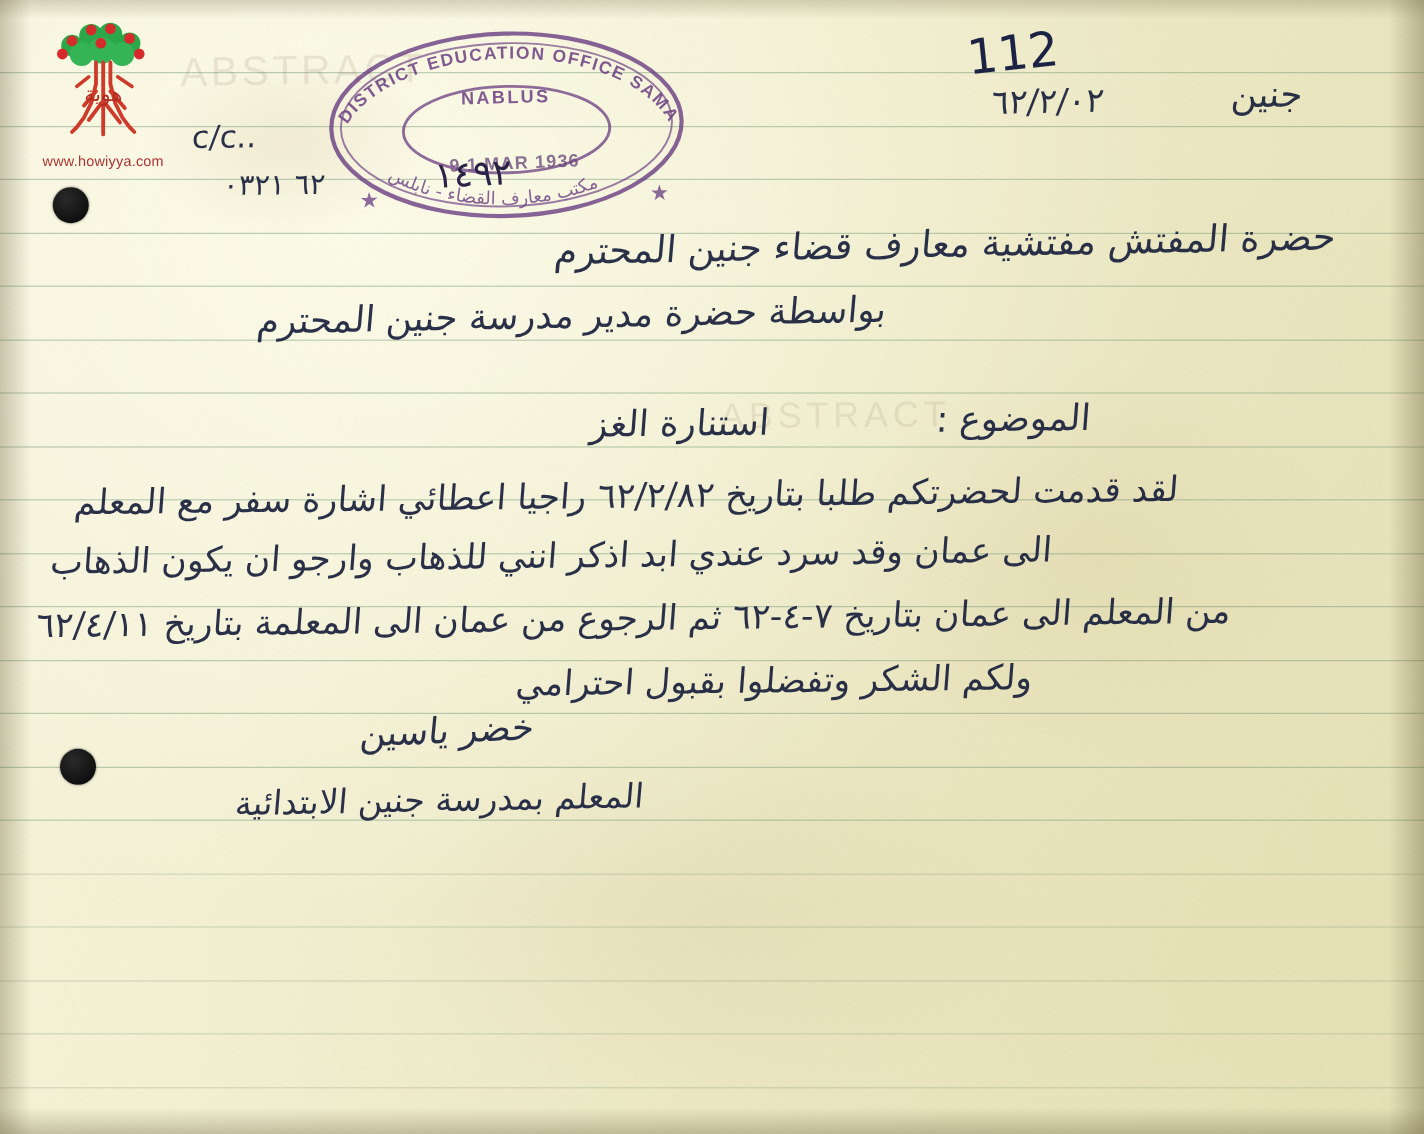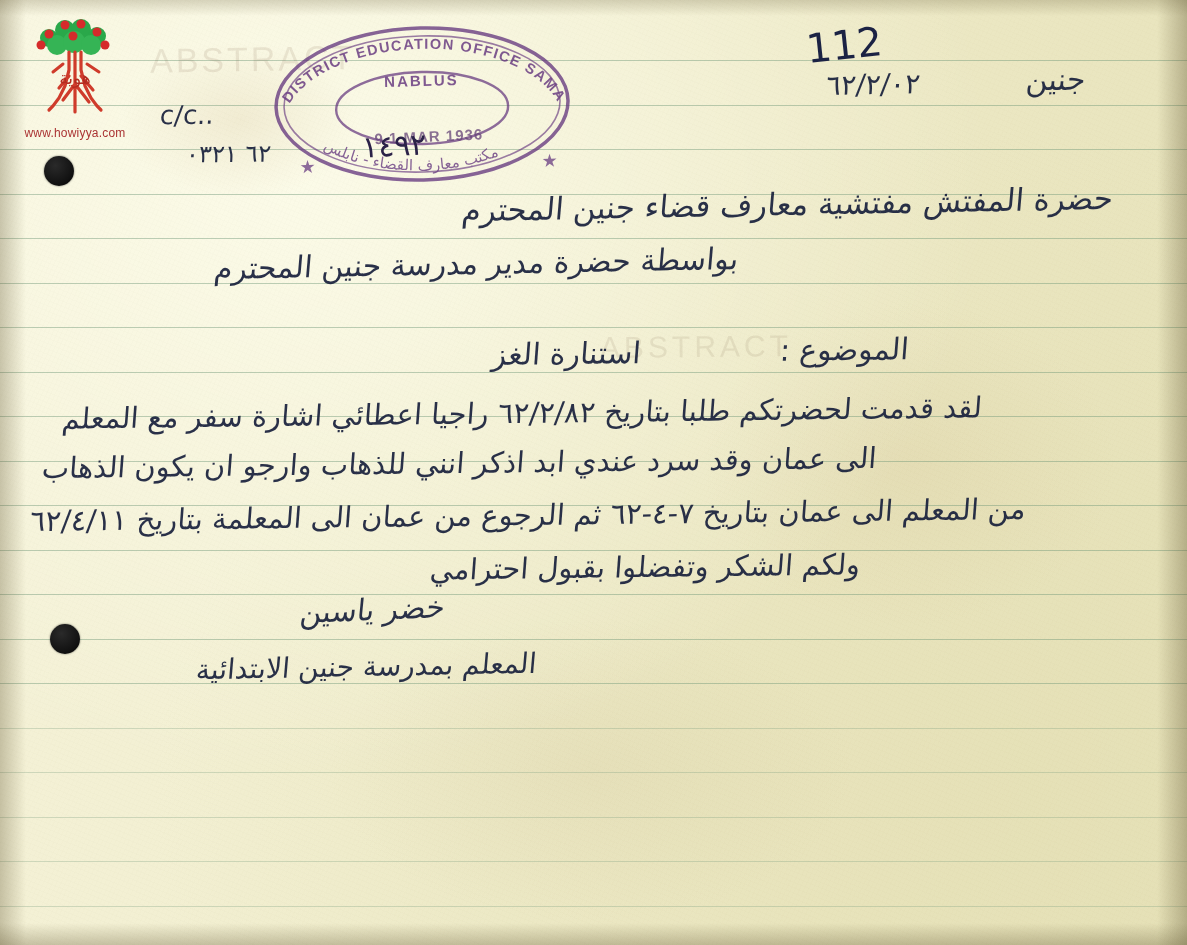--- a/index.html
+++ b/index.html
@@ -91,21 +91,21 @@
     border-radius: 50%;
     background: radial-gradient(circle at 38% 32%, #2a2a2a 0%, #121212 65%, #000 100%);
     box-shadow: 0 0 2px rgba(0,0,0,0.6);
   }
   .hole.h1 { left: 44px; top: 156px; }
   .hole.h2 { left: 50px; top: 624px; }
 
   
   .logo-wrap {
     position: absolute;
-    left: 15px;
+    left: 26px;
     top: 12px;
     width: 120px;
     text-align: center;
   }
   .logo-url {
     font-family: "Liberation Sans", sans-serif;
     font-size: 12px;
     color: #a33;
     letter-spacing: 0.2px;
     margin-top: 2px;

